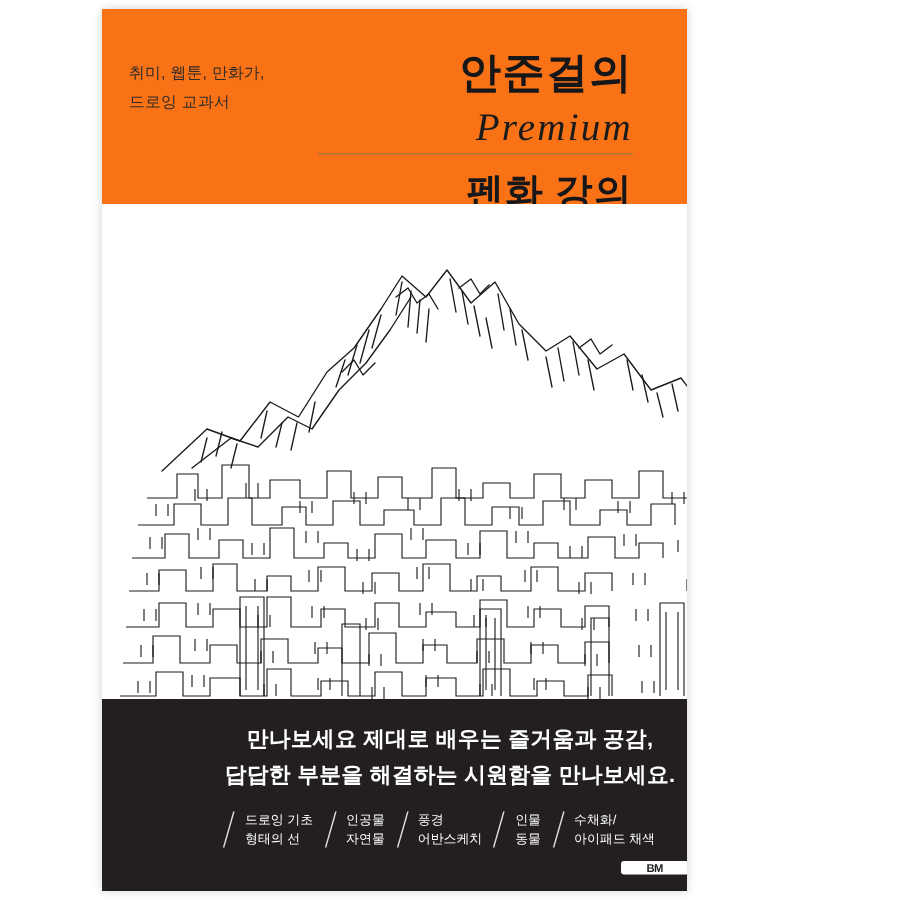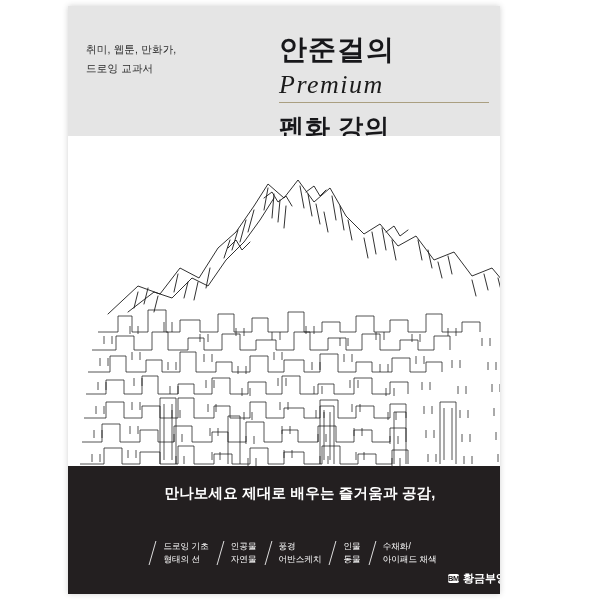--- a/index.html
+++ b/index.html
@@ -17,45 +17,46 @@
     height: 600px;
     background: #ffffff;
     overflow: hidden;
   }
 
   
   .book {
     position: absolute;
     left: 68px;
     top: 6px;
-    width: 432px;
+    width: 390px;
     height: 588px;
-    background: #e5e5e5;
+    background: #f97316;
     box-shadow: 0 0 6px rgba(0,0,0,0.18);
     overflow: hidden;
   }
 
   
   .subtitle-block {
     position: absolute;
     left: 18px;
     top: 34px;
     width: 190px;
     color: #2b2b2b;
     font-size: 10.5px;
     line-height: 1.85;
     letter-spacing: 0.2px;
   }
   .subtitle-block div { white-space: nowrap; }
 
   .title-block {
     position: absolute;
-    right: 11px;
+    right: 36px;
     top: 26px;
     width: 210px;
+    text-align: right;
     color: #17171a;
   }
   .title-line1 {
     font-size: 28px;
     font-weight: 700;
     letter-spacing: 1px;
     line-height: 1.25;
     font-family: "Liberation Serif", serif;
   }
   .title-premium {
@@ -191,21 +192,21 @@
     font-size: 11px;
     font-weight: 700;
     color: #ffffff;
   }
   .publisher .logo-mark {
     display: inline-block;
     background: #ffffff;
     color: #231f20;
     font-size: 7.5px;
     font-weight: 700;
-    padding: 1px 0;
+    padding: 1px 17px;
     border-radius: 2px;
     line-height: 1;
     letter-spacing: -0.3px;
   }
 </style>
 </head>
 <body>
 
 <div id="cover">
   <div class="book">
@@ -269,20 +270,21 @@
           <path d="M372 328 v-62 h16 v62 M376 272 v52 M384 272 v52"></path>
           <path d="M160 328 v-48 h12 v48"></path>
           <path d="M326 328 v-52 h12 v52"></path>
         </g>
       </svg>
     </div>
 
     <div class="band">
       <div class="band-head">
         <div>만나보세요 제대로 배우는 즐거움과 공감,</div>
+        <div>답답한 부분을 해결하는 시원함을 만나보세요.</div>
       </div>
 
       <div class="feature-row">
 
 
         <div class="feature">
           <span class="sep"></span>
           <div>드로잉 기초</div>
           <div>형태의 선</div>
         </div>

